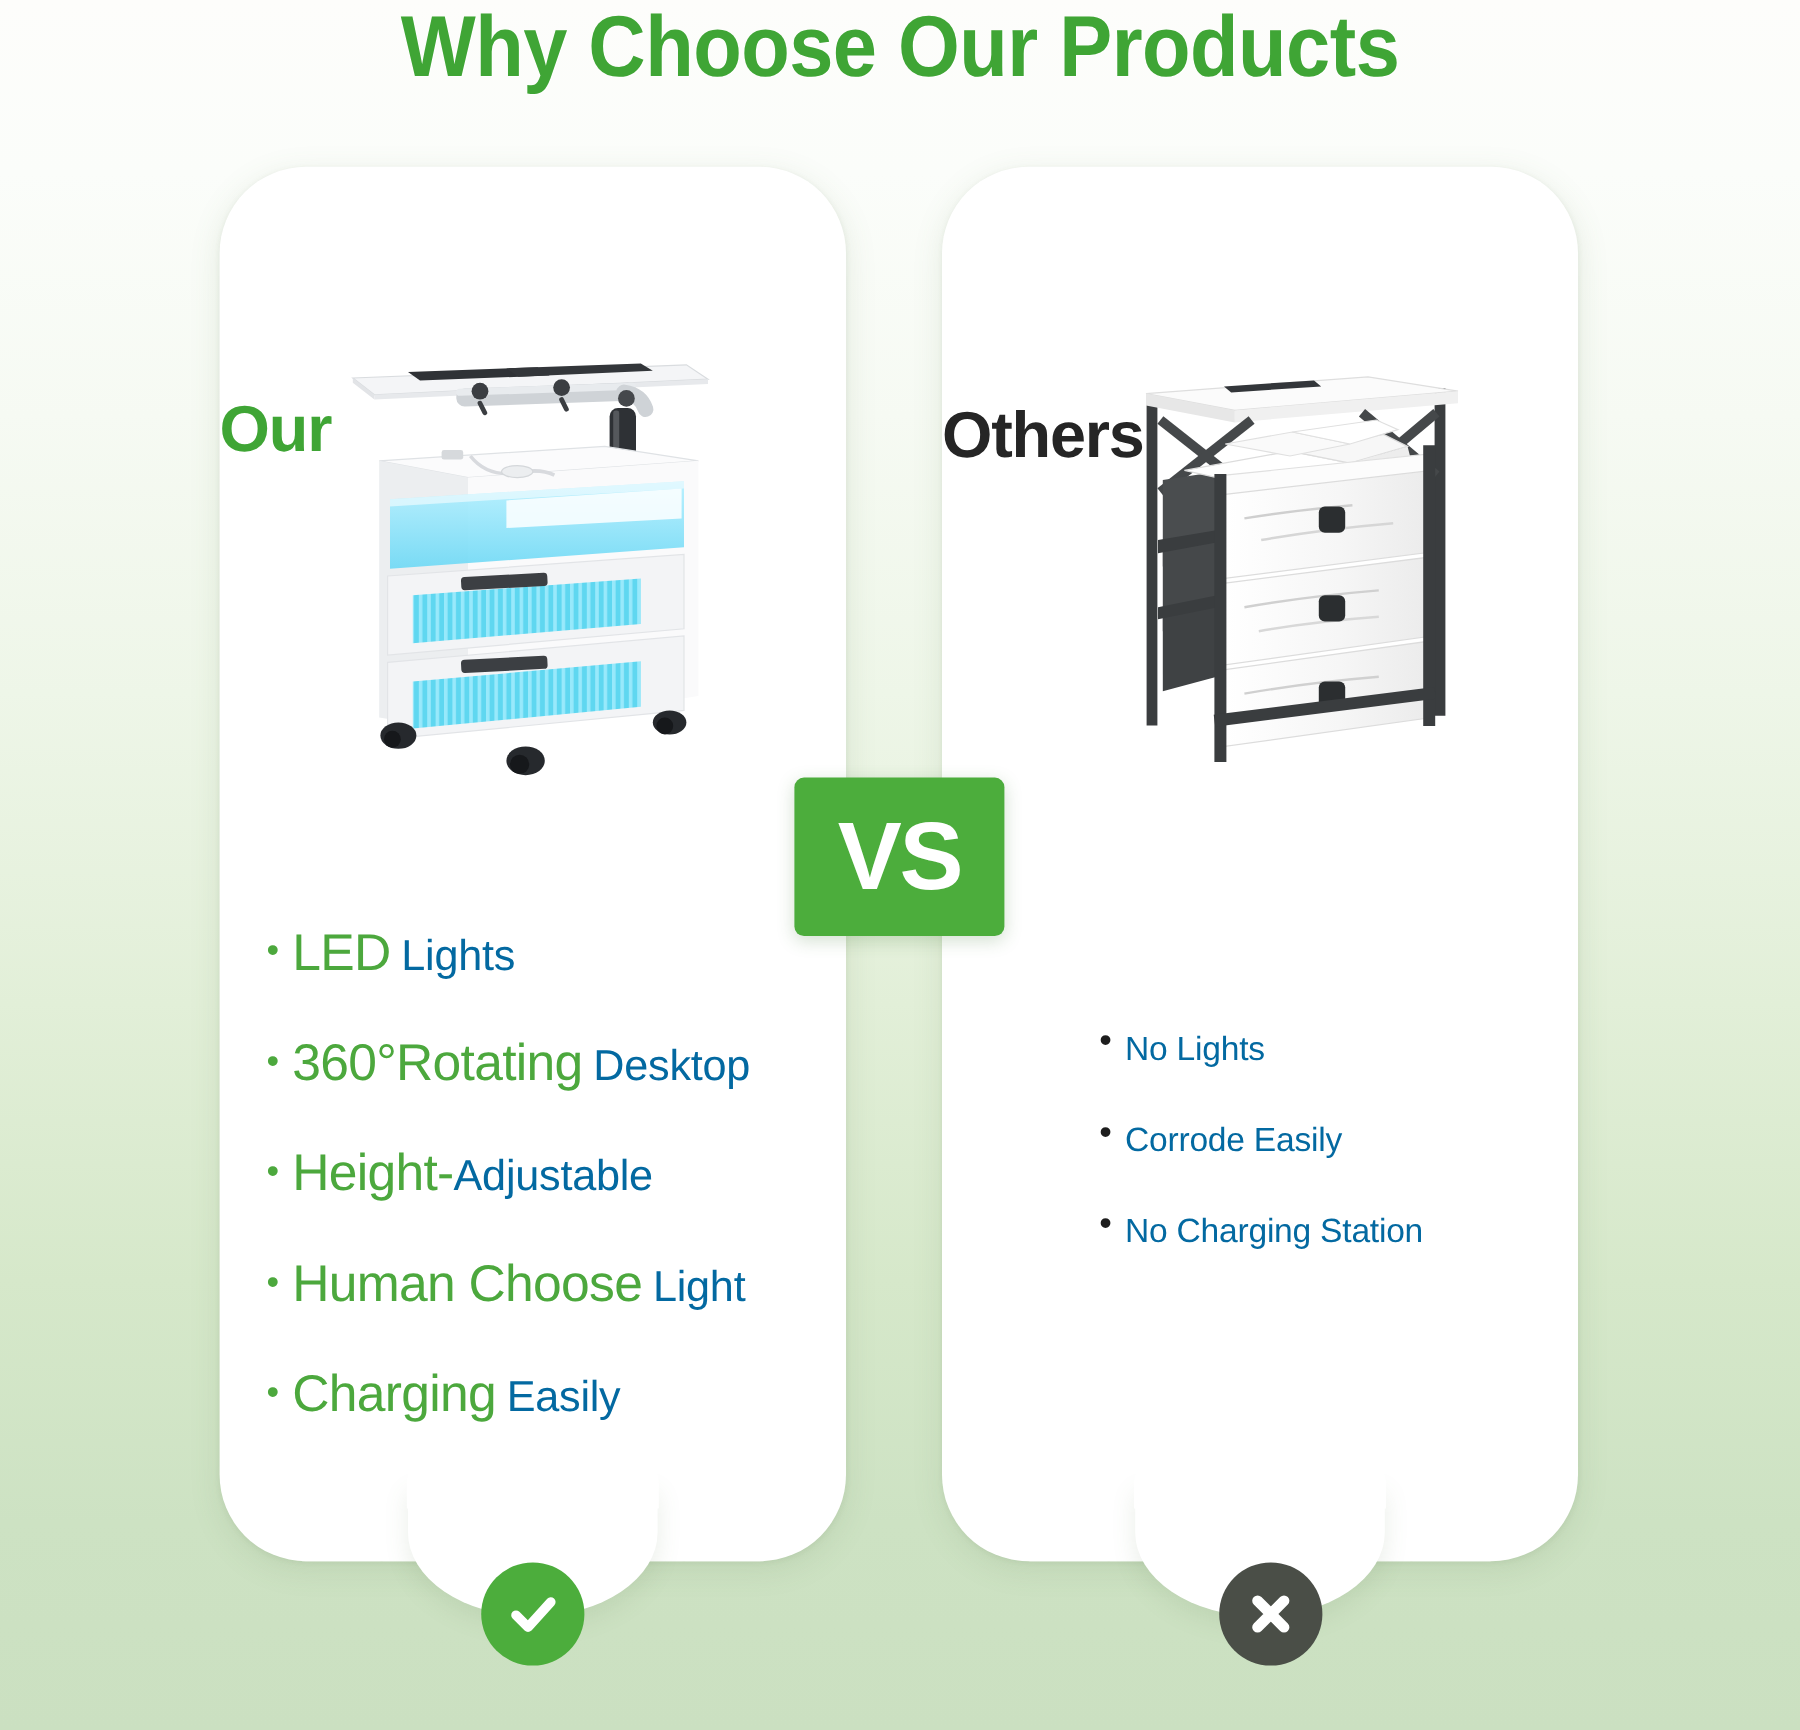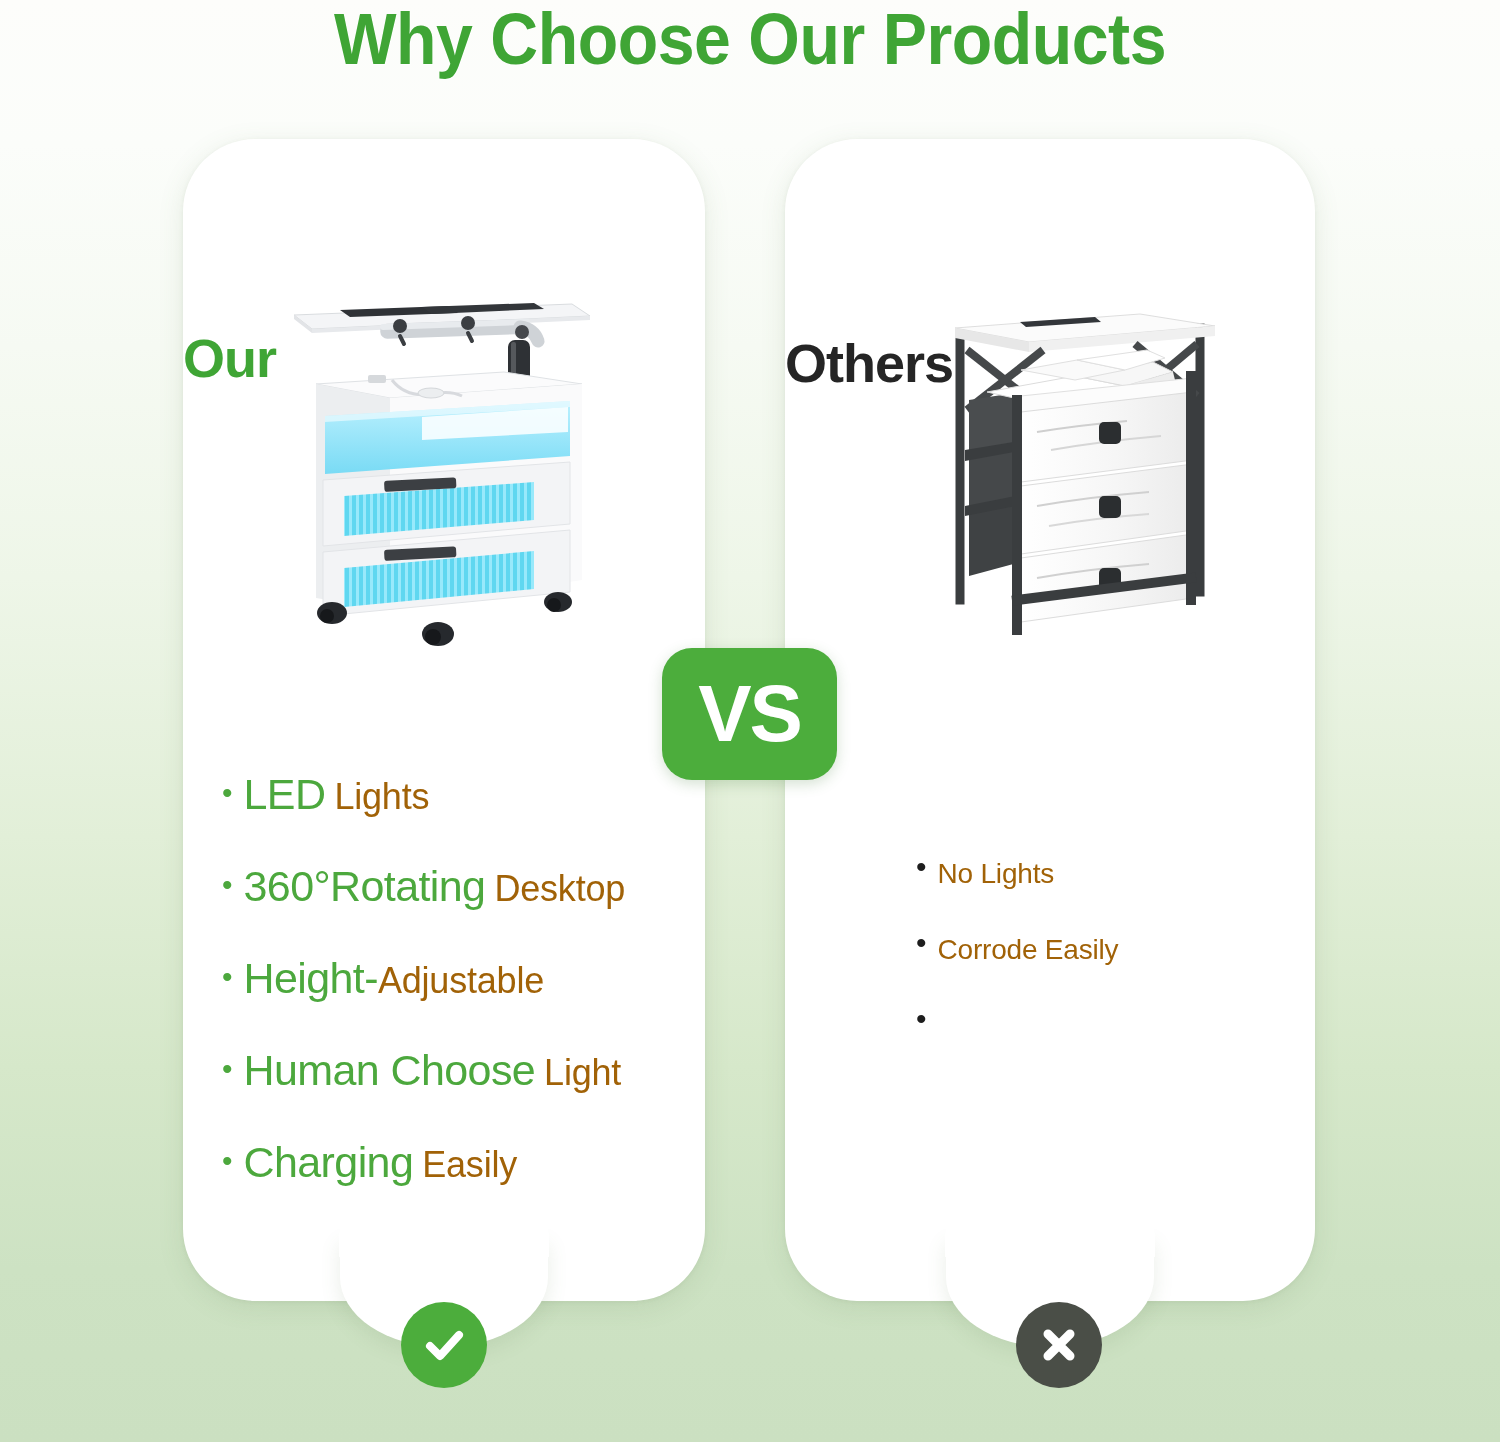--- a/index.html
+++ b/index.html
@@ -78,21 +78,21 @@
 
   
   .art{position:absolute;}
   #art-our{ left:272px; top:280px; width:330px; height:380px; }
   #art-others{ left:925px; top:300px; width:315px; height:335px; }
 
   
   #vs-badge{
     position:absolute;left:662px;top:648px;width:175px;height:132px;
     background:#4CAD3C;
-    border-radius:30px;
+    border-radius:8px;
     display:flex;align-items:center;justify-content:center;
     color:#fff;font-size:80px;font-weight:bold;letter-spacing:-2px;
     box-shadow:0 4px 14px rgba(60,120,50,.22);
     z-index:6;
   }
 
   
   .feat-list{position:absolute;list-style:none;margin:0;padding:0;}
   #list-our{ left:222px; top:770px; width:460px; }
   #list-others{ left:916px; top:858px; width:400px; }
@@ -104,21 +104,21 @@
   }
   #list-others .feat{margin-bottom:44px;}
   .feat .dot{
     font-size:30px;line-height:1;margin-right:11px;
     position:relative;top:-6px;
   }
   #list-our .feat .dot{color:#4CA83D;}
   #list-others .feat .dot{color:#1d1d1d;}
 
   .k{ color:#4CA83D; font-size:43px; letter-spacing:-0.6px;}
-  .r{ color:#a16207; font-size:36px; letter-spacing:-0.2px;}
+  .r{ color:#0369a1; font-size:36px; letter-spacing:-0.2px;}
   #list-others .r{ font-size:28px; }
   .feat .k + .r{ margin-left:9px; }
   .feat.tight .k + .r{ margin-left:0px; }
 
   
   .status-badge{
     position:absolute;width:86px;height:86px;border-radius:50%;
     display:flex;align-items:center;justify-content:center;
     z-index:8;
   }
@@ -322,20 +322,21 @@
     <li class="feat">
       <span class="dot">•</span>
       <span class="r">No Lights</span>
     </li>
     <li class="feat">
       <span class="dot">•</span>
       <span class="r">Corrode Easily</span>
     </li>
     <li class="feat">
       <span class="dot">•</span>
+      <span class="r">No Charging Station</span>
     </li>
   </ul>
 
   <div id="vs-badge">
     <span>VS</span>
   </div>
 
   <div class="status-badge" id="badge-check">
     <svg width="52" height="52" viewBox="0 0 52 52">
       <path d="M12,27 L22,37 L41,16" stroke="#ffffff" stroke-width="8" fill="none" stroke-linecap="round" stroke-linejoin="round"></path>

